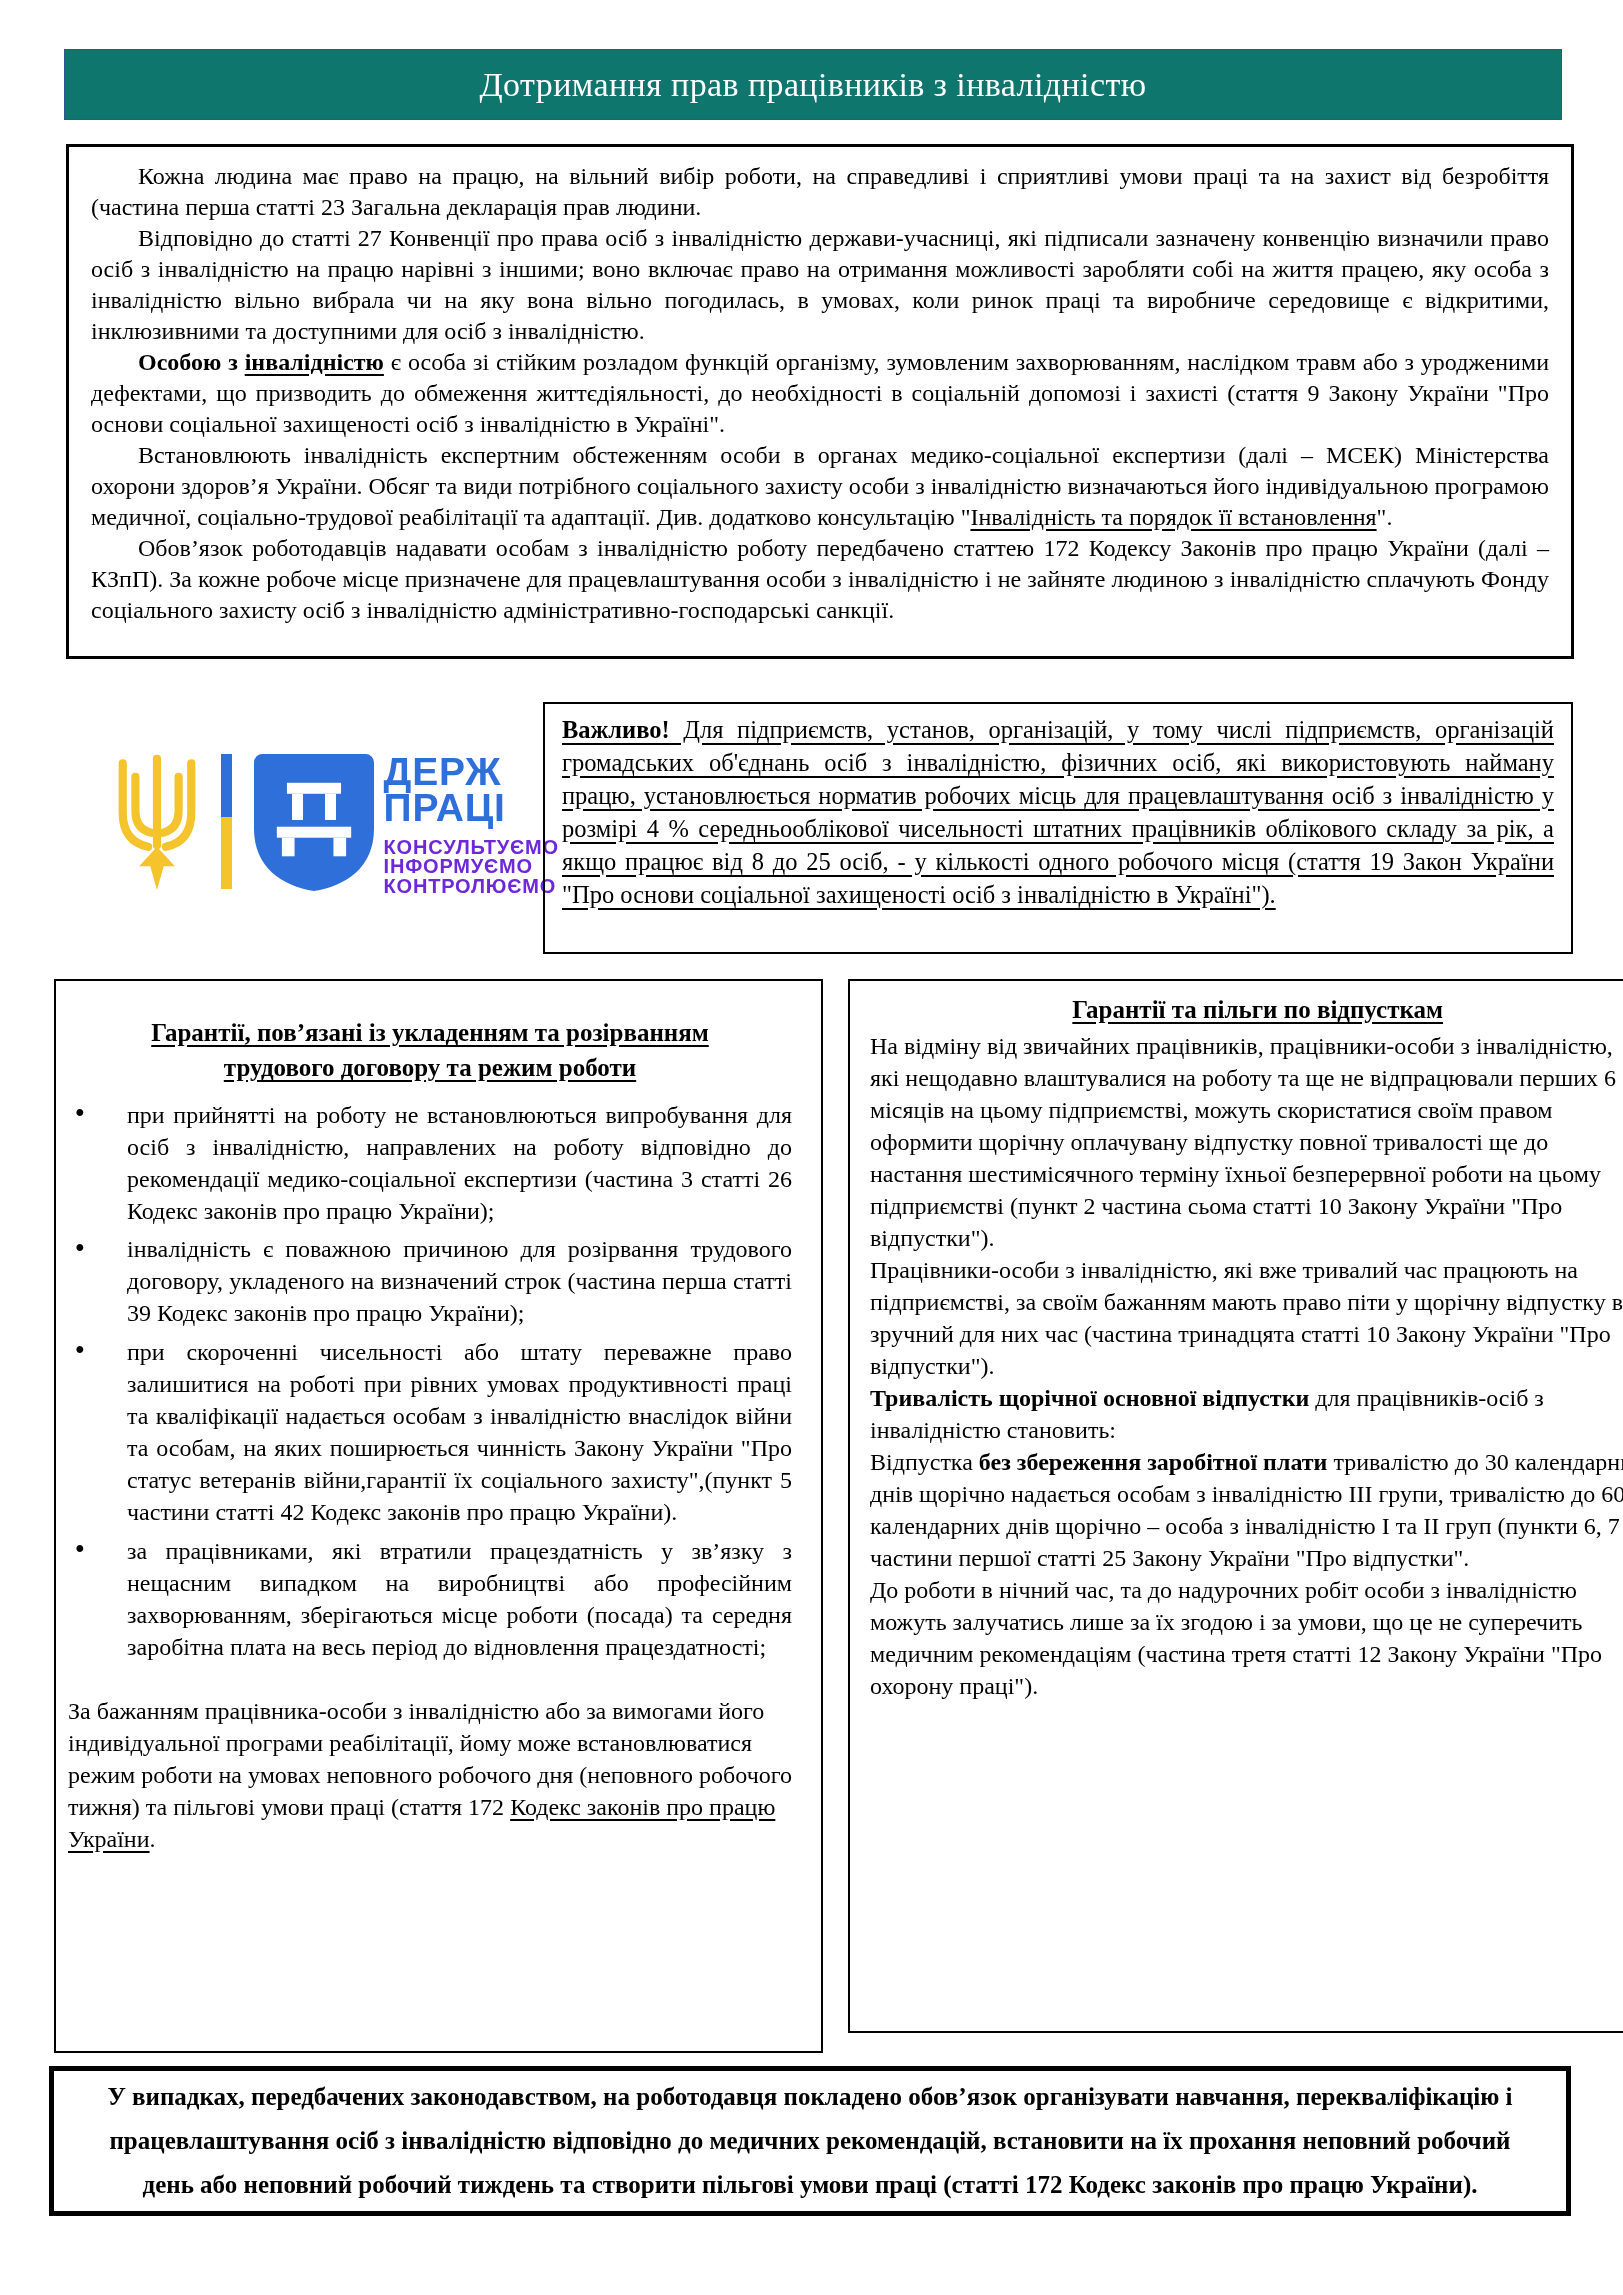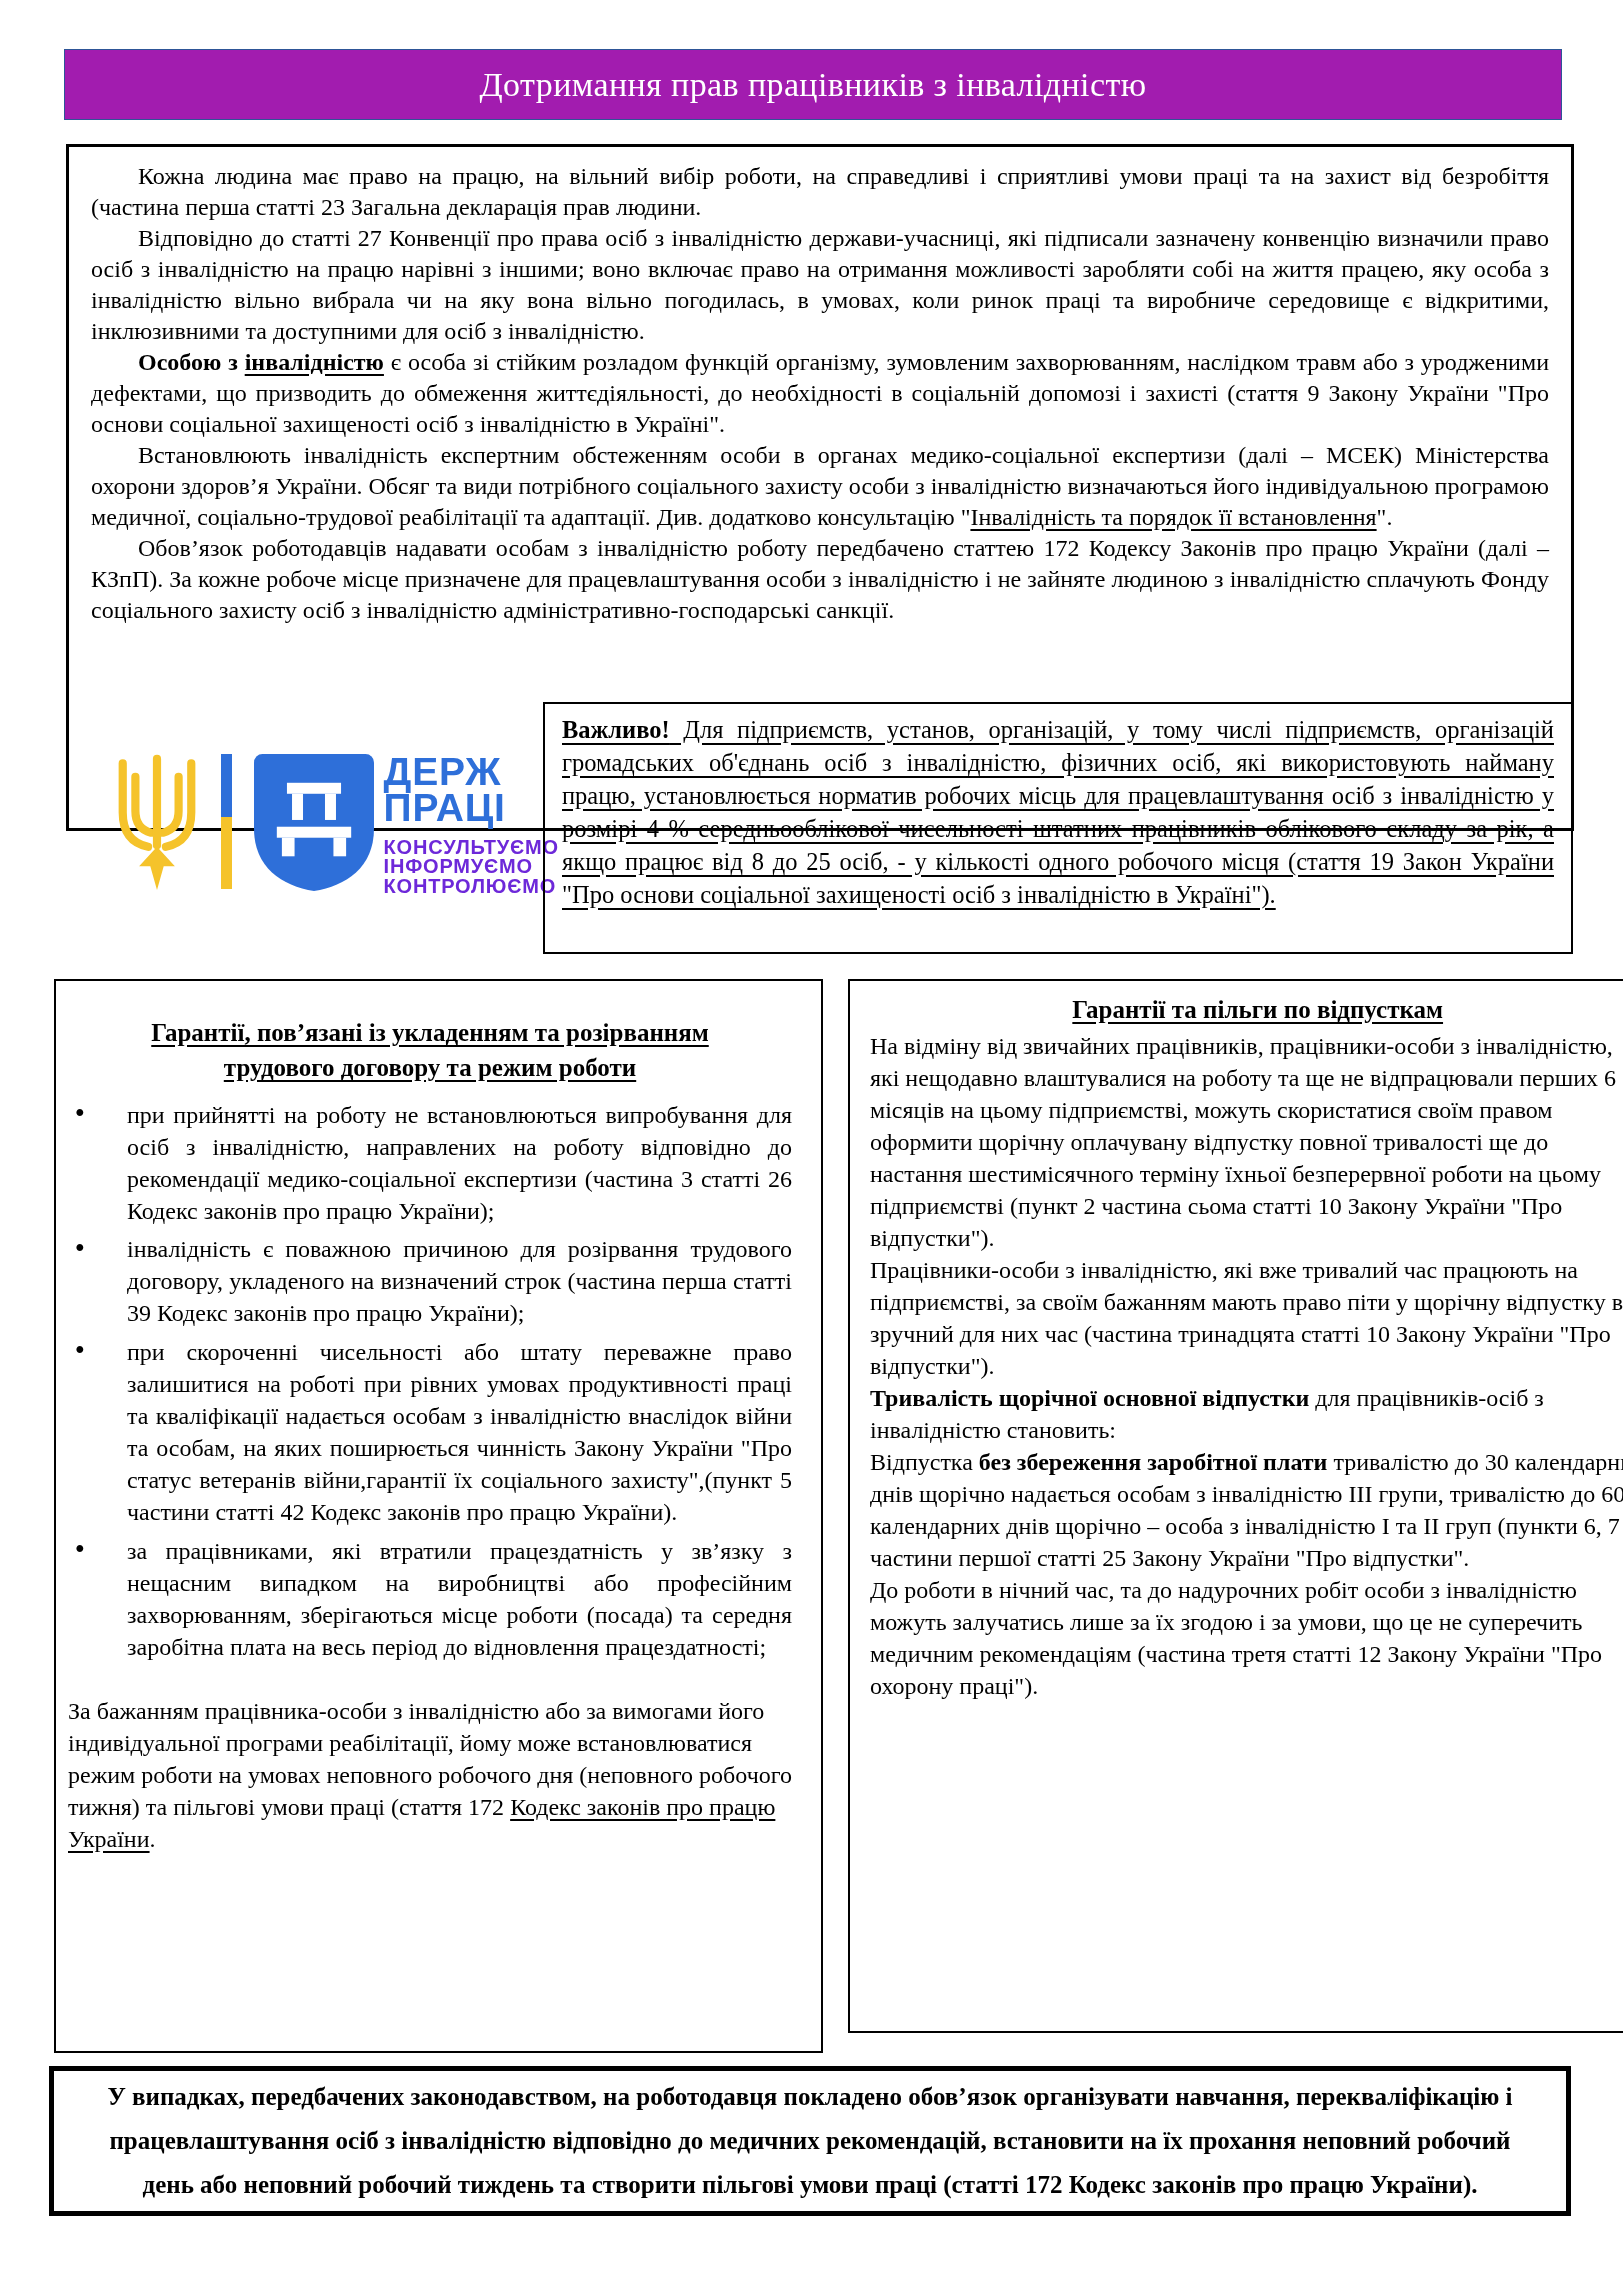--- a/index.html
+++ b/index.html
@@ -6,30 +6,30 @@
   html,body { margin:0; padding:0; }
   body {
     width:1623px; height:2295px; position:relative; background:#ffffff;
     font-family:"Liberation Serif", serif; color:#000;
   }
   .page { position:absolute; inset:0; }
 
   
   .banner {
     position:absolute; left:64px; top:49px; width:1498px; height:71px;
-    background:#a21caf; border:1.7px solid #2E5597;
+    background:#0f766e; border:1.7px solid #2E5597;
     display:flex; align-items:center; justify-content:center;
   }
   .banner .title {
     color:#ffffff; font-size:34px; font-weight:400; letter-spacing:0.4px;
   }
 
   
   .box1 {
-    position:absolute; left:66px; top:144px; width:1508px; height:687px;
+    position:absolute; left:66px; top:144px; width:1508px; height:515px;
     border:3.4px solid #000; padding:13.5px 22px 0 22px;
     font-size:24px; line-height:31px; text-align:justify;
   }
   .box1 p { margin:0; text-indent:47px; }
   .u { text-decoration:underline; text-underline-offset:4.2px; }
 
   
   .logo { position:absolute; left:112px; top:747px; display:flex; align-items:flex-start; }
   .logo .trident { width:90px; height:149px; }
   .logo .bar { width:11px; height:135px; margin:6.8px 0 0 18.6px; display:flex; flex-direction:column; }

